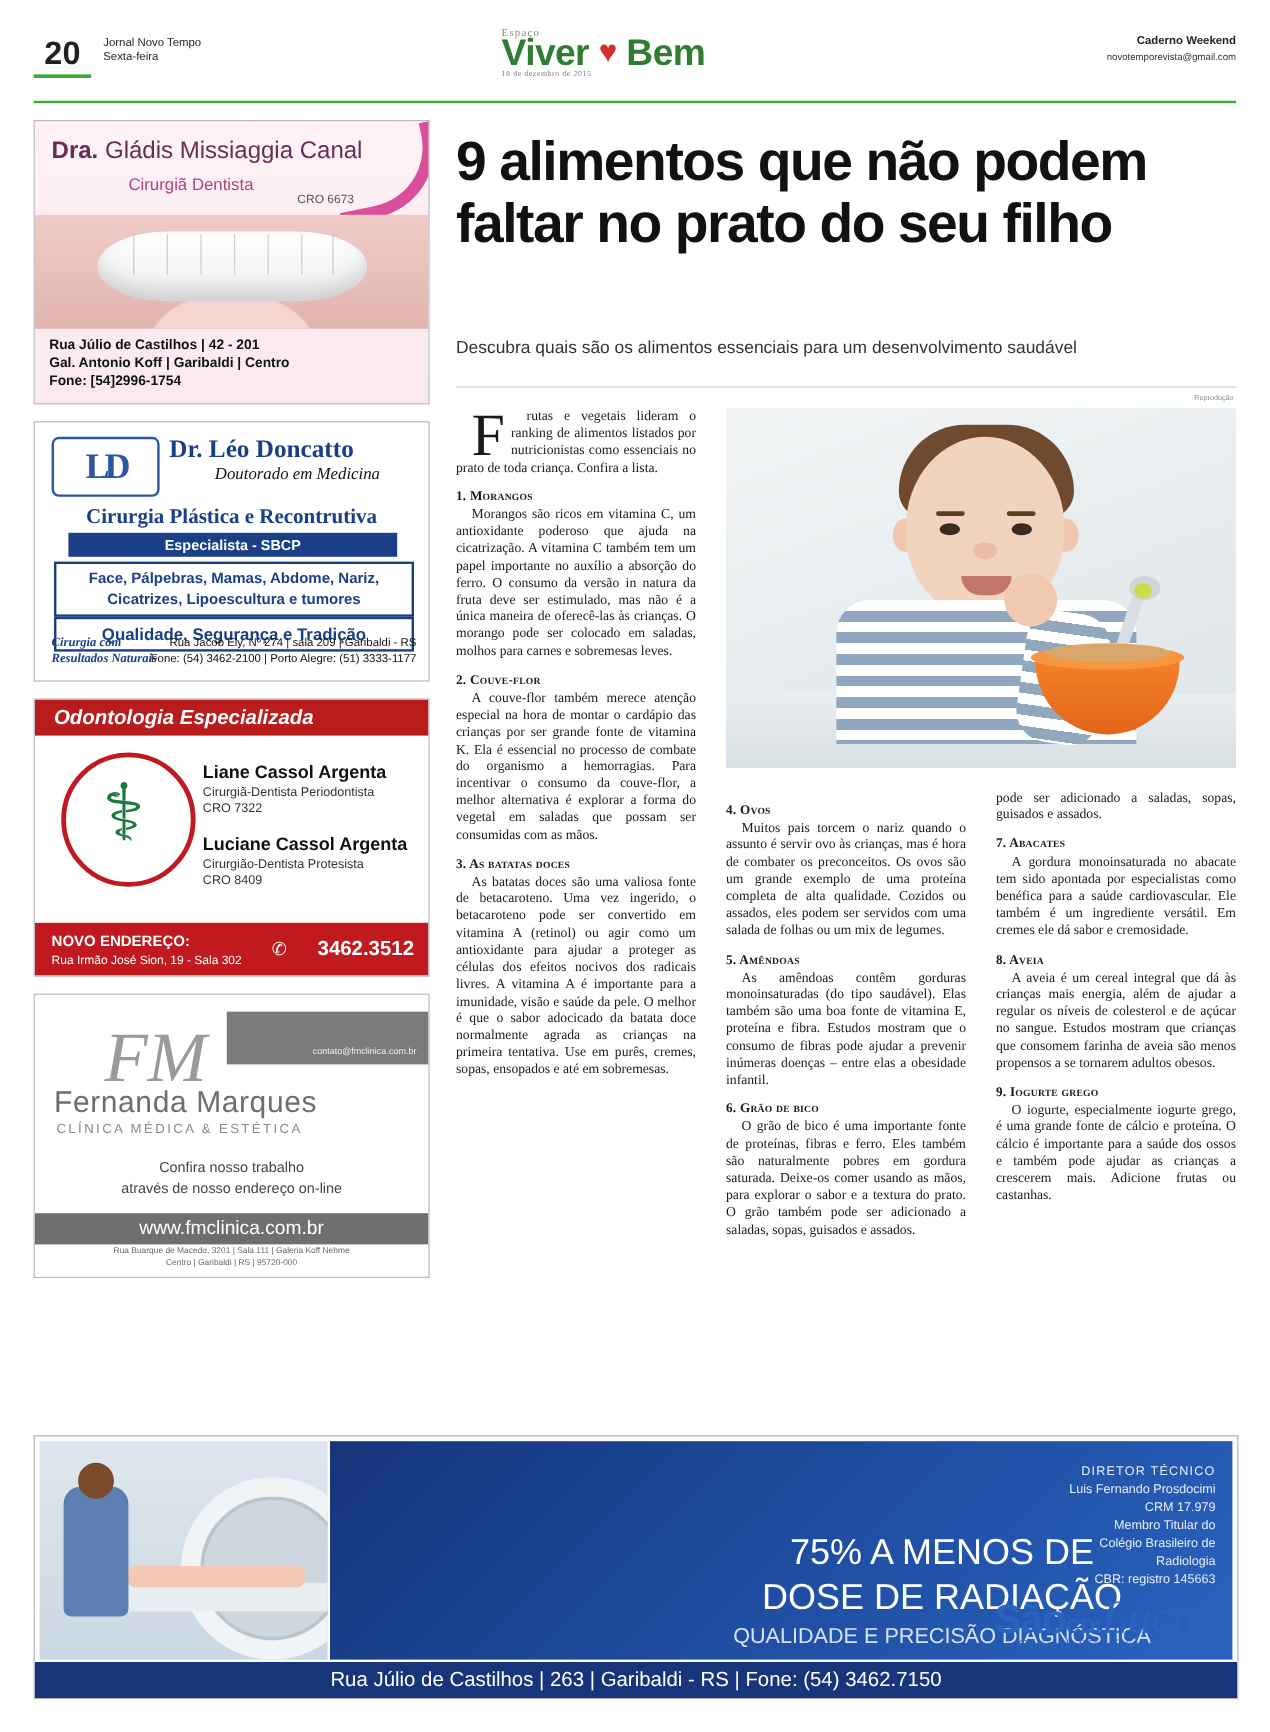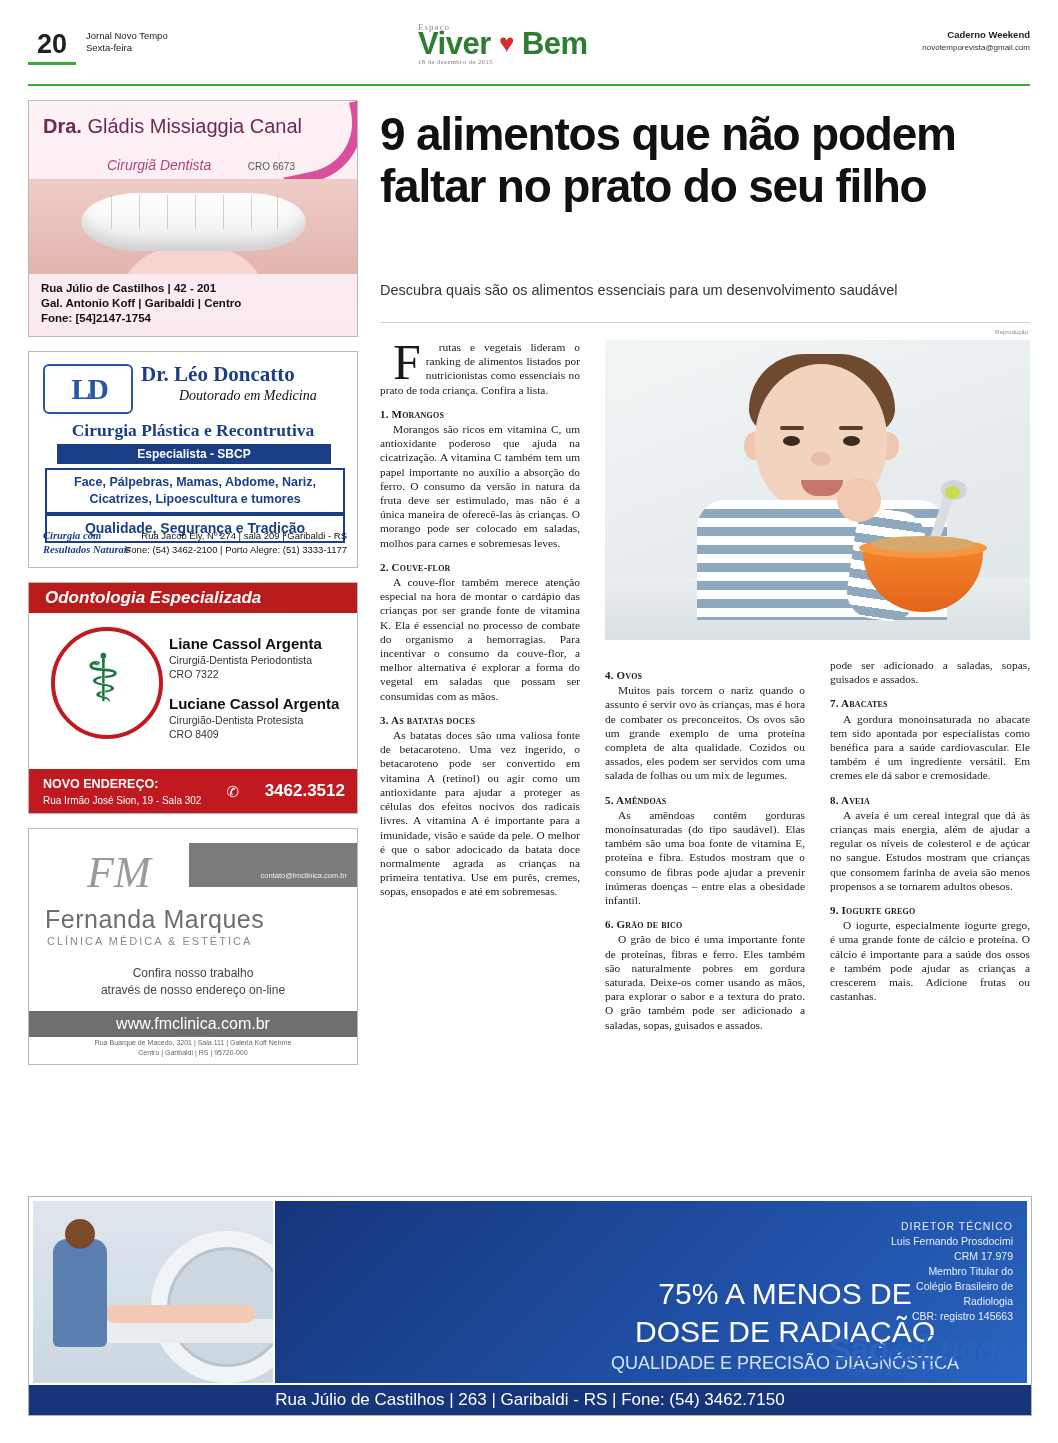--- a/index.html
+++ b/index.html
@@ -21,21 +21,21 @@
   .rule-green{position:absolute;left:28px;top:84px;width:1002px;height:2px;background:#3aa935;}
 
   
   .leftcol{position:absolute;left:28px;top:100px;width:330px;}
   .ad{position:relative;border:1px solid #b9b9b9;background:#fff;margin-bottom:14px;overflow:hidden;}
 
   
   .ad1{height:235px;background:linear-gradient(#fdf2f6,#fbe9f0);}
   .ad1 .name{position:absolute;left:14px;top:14px;font-family:"Liberation Sans",sans-serif;font-size:20px;color:#6a2b55;}
   .ad1 .name b{font-weight:bold;}
-  .ad1 .sub{position:absolute;left:78px;top:56px;font-family:"Liberation Sans",sans-serif;font-size:14px;color:#b0447f;font-style:italic;}
+  .ad1 .sub{position:absolute;left:78px;top:44px;font-family:"Liberation Sans",sans-serif;font-size:14px;color:#b0447f;}
   .ad1 .cro{position:absolute;right:62px;top:60px;font-family:"Liberation Sans",sans-serif;font-size:10px;color:#555;}
   .ad1 .swoosh{position:absolute;right:-10px;top:8px;width:80px;height:60px;border-bottom:10px solid #d94f9b;border-right:10px solid #d94f9b;border-radius:0 0 60px 0;transform:rotate(-12deg);}
   .ad1 .photo{position:absolute;left:0;top:78px;width:100%;height:95px;background:
      radial-gradient(ellipse at 50% 120%, #f6d5d0 0 30%, transparent 31%),
      linear-gradient(#f0ccc7,#e2b4ae);}
   .ad1 .teeth{position:absolute;left:52px;top:92px;width:225px;height:58px;background:
      linear-gradient(#ffffff,#ededed);border-radius:120px/60px;box-shadow:inset 0 -10px 14px rgba(0,0,0,.12);}
   .ad1 .teethlines{position:absolute;left:52px;top:92px;width:225px;height:58px;}
   .ad1 .teethlines i{position:absolute;top:2px;width:1px;height:34px;background:rgba(180,170,170,.55);}
   .ad1 .addr{position:absolute;left:12px;bottom:10px;font-family:"Liberation Sans",sans-serif;font-size:11.5px;line-height:15px;color:#111;font-weight:bold;margin-top:24px;}
@@ -65,21 +65,21 @@
   .ad3 .n2{position:absolute;left:140px;top:112px;font-family:"Liberation Sans",sans-serif;font-weight:bold;font-size:15px;color:#111;}
   .ad3 .n2s{position:absolute;left:140px;top:130px;font-family:"Liberation Sans",sans-serif;font-size:10.5px;line-height:14px;color:#333;}
   .ad3 .botband{position:absolute;left:0;bottom:0;width:100%;height:44px;background:#c0191f;}
   .ad3 .end{position:absolute;left:14px;bottom:22px;color:#fff;font-family:"Liberation Sans",sans-serif;font-weight:bold;font-size:12.5px;}
   .ad3 .endsub{position:absolute;left:14px;bottom:7px;color:#fff;font-family:"Liberation Sans",sans-serif;font-size:10px;}
   .ad3 .phone{position:absolute;right:12px;bottom:12px;color:#fff;font-family:"Liberation Sans",sans-serif;font-weight:bold;font-size:17px;}
   .ad3 .phicon{position:absolute;right:118px;bottom:12px;color:#fff;font-size:15px;}
 
   
   .ad4{height:235px;background:#fff;}
-  .ad4 .fmlogo{position:absolute;left:58px;top:18px;font-family:"Liberation Serif",serif;font-style:italic;font-size:44px;color:#9a9a9a;}
+  .ad4 .fmlogo{position:absolute;left:58px;top:18px;font-family:"Liberation Serif",serif;font-style:italic;font-size:59px;color:#9a9a9a;}
   .ad4 .bar{position:absolute;right:0;top:14px;width:168px;height:44px;background:#7b7b7b;}
   .ad4 .bar .ph{position:absolute;right:10px;top:5px;color:#fff;font-family:"Liberation Sans",sans-serif;font-weight:bold;font-size:17px;margin-top:48px;}
   .ad4 .bar .mail{position:absolute;right:10px;top:28px;color:#efefef;font-family:"Liberation Sans",sans-serif;font-size:7.5px;}
   .ad4 .nm{position:absolute;left:16px;top:76px;font-family:"Liberation Sans",sans-serif;font-size:25px;color:#6e6e6e;letter-spacing:.5px;}
   .ad4 .nmsub{position:absolute;left:18px;top:106px;font-family:"Liberation Sans",sans-serif;font-size:11px;color:#8a8a8a;letter-spacing:2px;}
   .ad4 .cta{position:absolute;left:0;top:136px;width:100%;text-align:center;font-family:"Liberation Sans",sans-serif;font-size:12px;line-height:17px;color:#444;}
   .ad4 .site{position:absolute;left:0;top:182px;width:100%;height:26px;background:#6f6f6f;color:#fff;text-align:center;font-family:"Liberation Sans",sans-serif;font-size:16px;line-height:26px;}
   .ad4 .foot{position:absolute;left:0;bottom:6px;width:100%;text-align:center;font-family:"Liberation Sans",sans-serif;font-size:7px;line-height:10px;color:#666;}
 
   
@@ -187,21 +187,21 @@
           <i style="left:58px"></i>
           <i style="left:86px"></i>
         <i style="left:114px"></i>
           <i style="left:142px"></i>
           <i style="left:170px"></i>
           <i style="left:196px"></i>
       </div>
       <div class="addr">
         <div>Rua Júlio de Castilhos | 42 - 201</div>
         <div>Gal. Antonio Koff | Garibaldi | Centro</div>
-        <div>Fone: [54]2147-1754</div>
+        <div>Fone: [54]2996-1754</div>
       </div>
     </div>
 
     <div class="ad ad2">
       <div class="ld">LD</div>
       <div class="docname">Dr. Léo Doncatto</div>
       <div class="docsub">Doutorado em Medicina</div>
       <div class="spec">Cirurgia Plástica e Recontrutiva</div>
       <div class="band b1">Especialista - SBCP</div>
       <div class="box b2">

